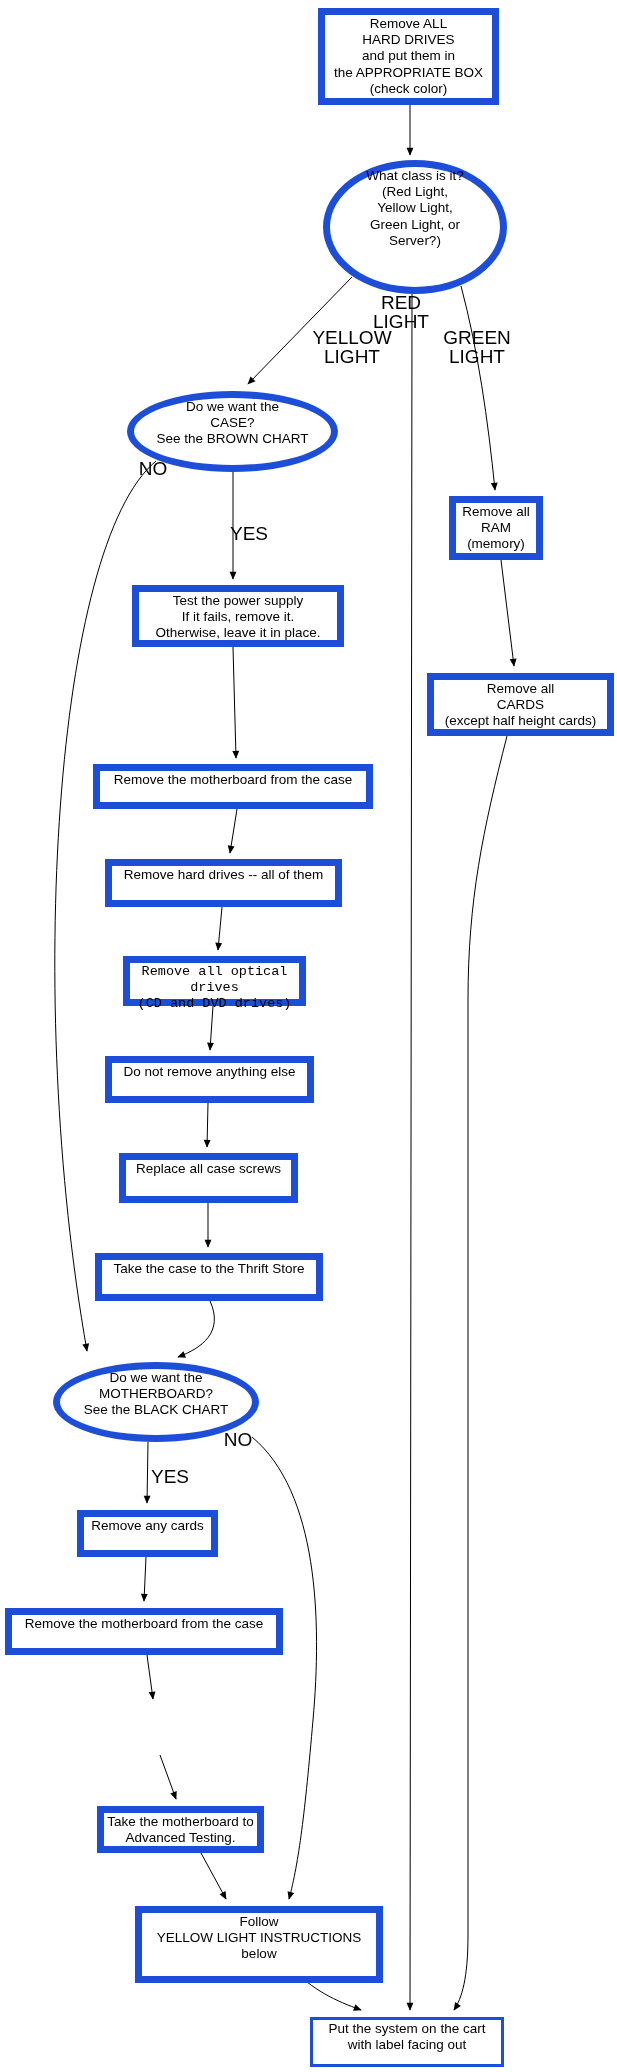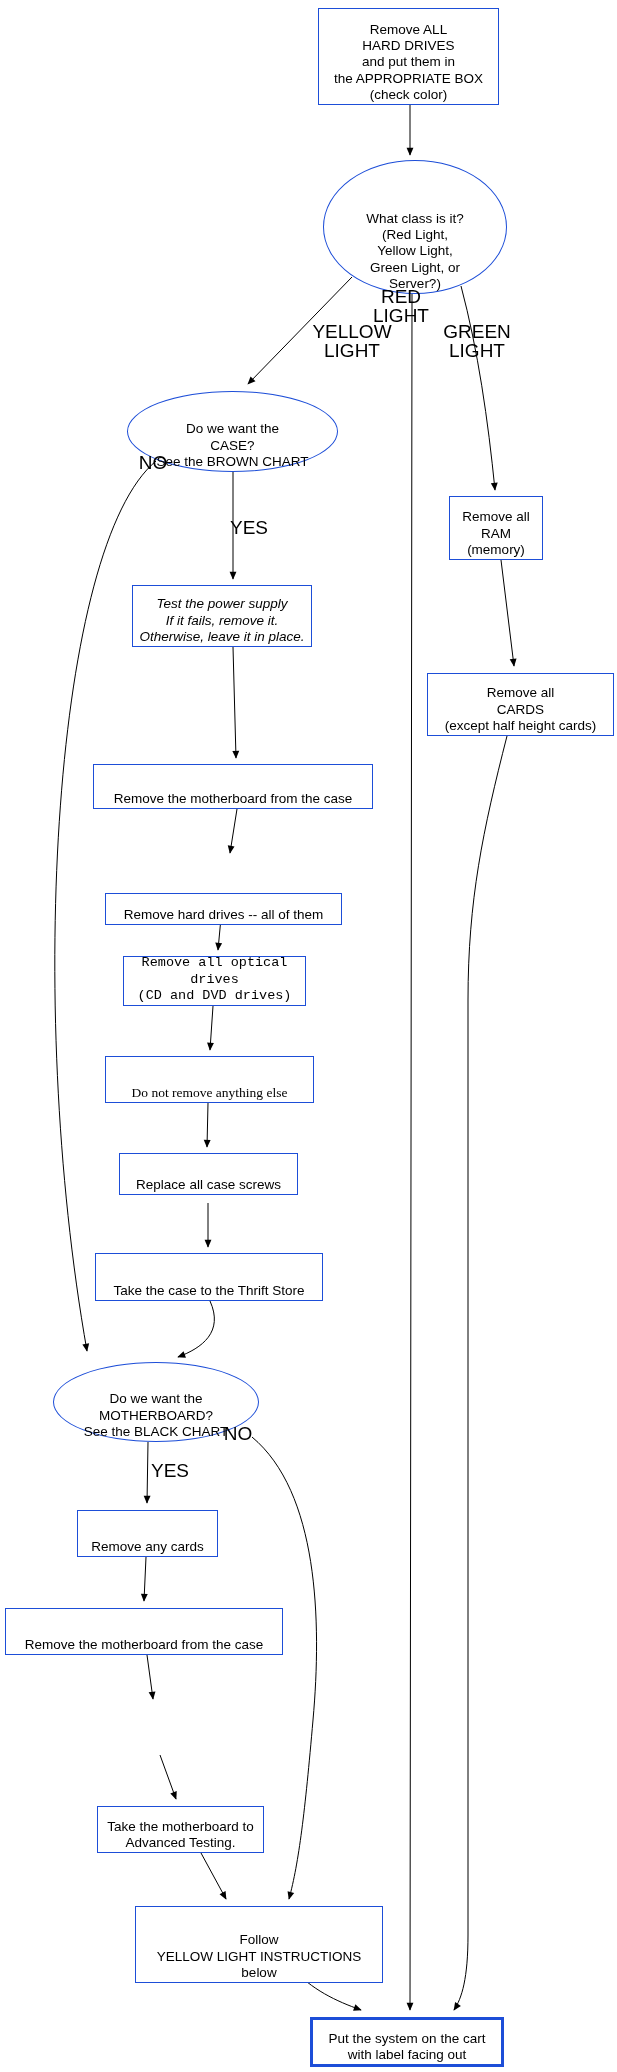--- a/index.html
+++ b/index.html
@@ -3,30 +3,30 @@
 <meta charset="utf-8">
 <style>
   html,body {margin:0; padding:0; background:#ffffff;}
   .canvas {
     position:relative; width:617px; height:2072px; background:#ffffff;
     font-family:"Liberation Sans", sans-serif; color:#000000; overflow:hidden;
   }
   .edges {position:absolute; left:0; top:0; width:617px; height:2072px;}
   .edges path {stroke:#000; stroke-width:1; fill:none;}
   .node {
-    position:absolute; display:flex; align-items:flex-end; justify-content:center;
-    text-align:center; background:#fff; border:1px solid #1d4ed8;
+    position:absolute; display:flex; align-items:flex-start; justify-content:center;
+    text-align:center; background:#fff; border:7px solid #1d4ed8;
     font-size:13.5px; line-height:1.2; box-sizing:border-box;
   }
   .ellipse {border-radius:50%;}
   .bold {border-width:3px;}
   .node-label {white-space:pre-line; padding:1px 3px;}
   .edge-label {
     position:absolute; text-align:center; font-size:19px; line-height:1.02;
-    white-space:pre-line; letter-spacing:0px;
+    white-space:pre-line; letter-spacing:0px;margin-top:6px;
   }
 </style>
 </head>
 <body>
 
 <div class="canvas">
 
   <svg class="edges" viewBox="0 0 617 2072" xmlns="http://www.w3.org/2000/svg">
     <defs>
       <marker id="arrow" viewBox="0 0 10 10" refX="9" refY="5" markerWidth="11" markerHeight="8" orient="auto-start-reverse">
@@ -82,44 +82,44 @@
 
   <div class="node ellipse" style="left:127px; top:391px; width:211px; height:81px;">
     <span class="node-label">Do we want the
 CASE?
 See the BROWN CHART</span>
   </div>
 
   <div class="edge-label" style="left:128px; top:453px; width:50px;">NO</div>
   <div class="edge-label" style="left:224px; top:518px; width:50px;">YES</div>
 
-  <div class="node box" style="left:132px; top:585px; width:180px; height:62px;font-style:italic;">
+  <div class="node box" style="left:132px; top:585px; width:212px; height:62px;">
     <span class="node-label">Test the power supply
 If it fails, remove it.
 Otherwise, leave it in place.</span>
   </div>
 
   <div class="node box" style="left:93px; top:764px; width:280px; height:45px;">
     <span class="node-label">Remove the motherboard from the case</span>
   </div>
 
-  <div class="node box" style="left:105px; top:893px; width:237px; height:32px;">
+  <div class="node box" style="left:105px; top:859px; width:237px; height:48px;">
     <span class="node-label">Remove hard drives -- all of them</span>
   </div>
 
   <div class="node box" style="left:123px; top:956px; width:183px; height:50px;font-family:Liberation Mono, monospace;">
     <span class="node-label">Remove all optical drives
 (CD and DVD drives)</span>
   </div>
 
-  <div class="node box" style="left:105px; top:1056px; width:209px; height:47px;font-family:Liberation Serif, serif;">
+  <div class="node box" style="left:105px; top:1056px; width:209px; height:47px;">
     <span class="node-label">Do not remove anything else</span>
   </div>
 
-  <div class="node box" style="left:119px; top:1153px; width:179px; height:42px;">
+  <div class="node box" style="left:119px; top:1153px; width:179px; height:50px;">
     <span class="node-label">Replace all case screws</span>
   </div>
 
   <div class="node box" style="left:95px; top:1253px; width:228px; height:48px;">
     <span class="node-label">Take the case to the Thrift Store</span>
   </div>
 
   <div class="node ellipse" style="left:53px; top:1362px; width:206px; height:80px;">
     <span class="node-label">Do we want the
 MOTHERBOARD?

